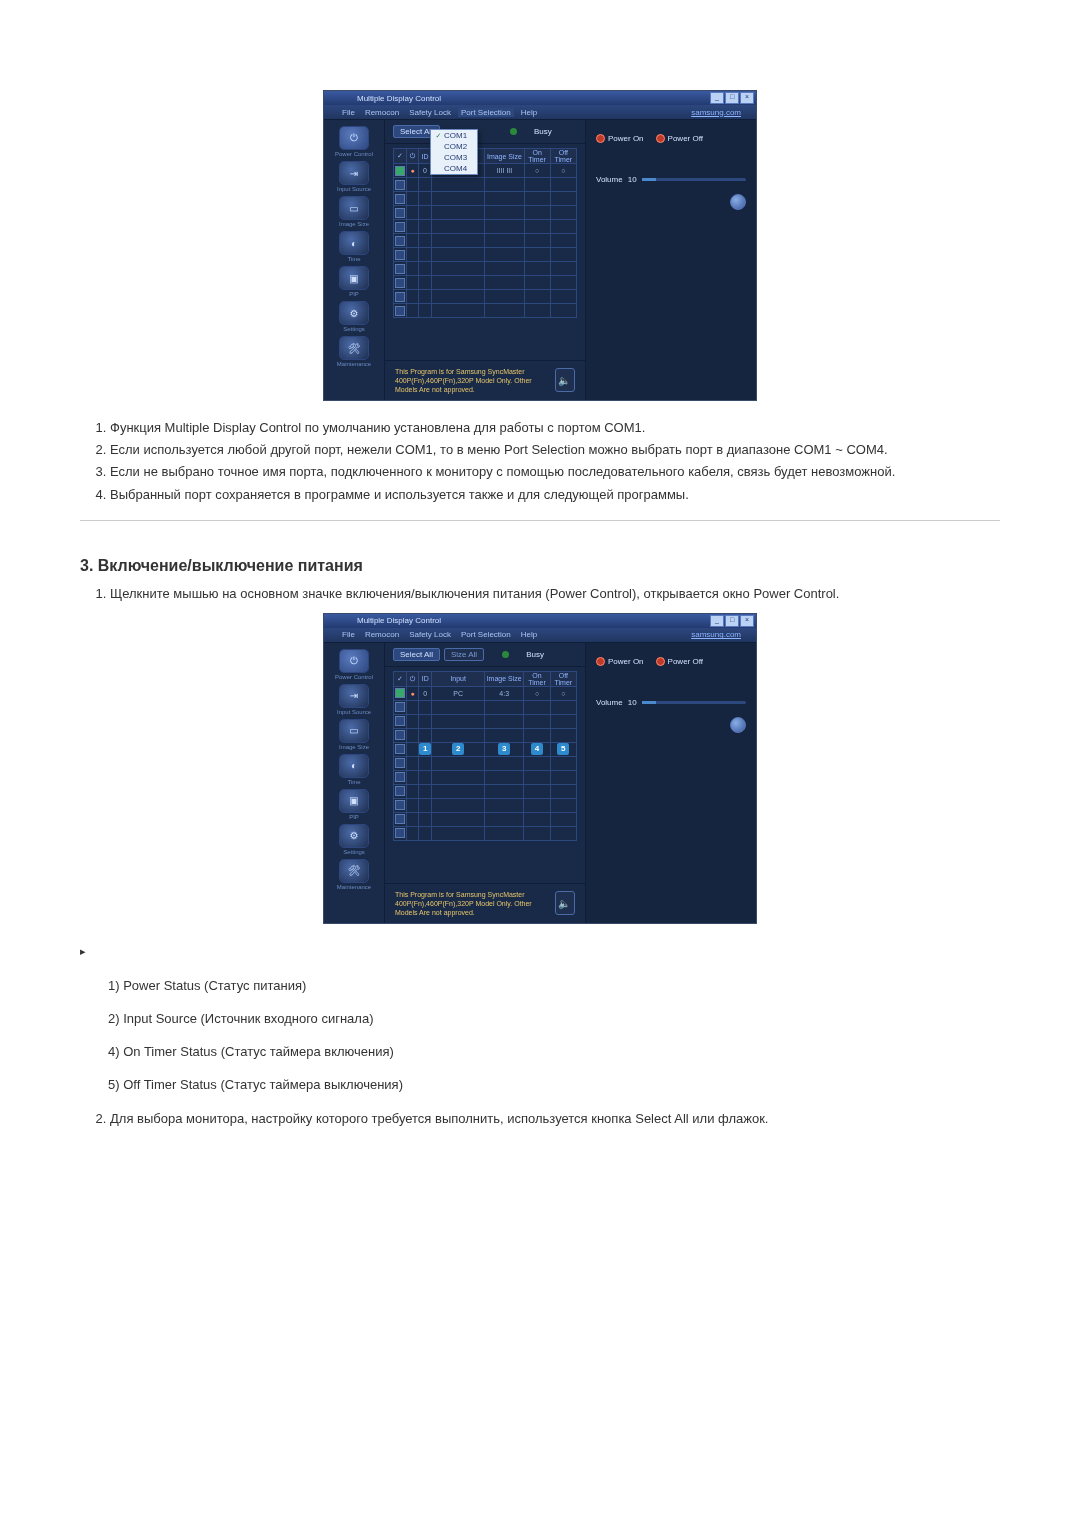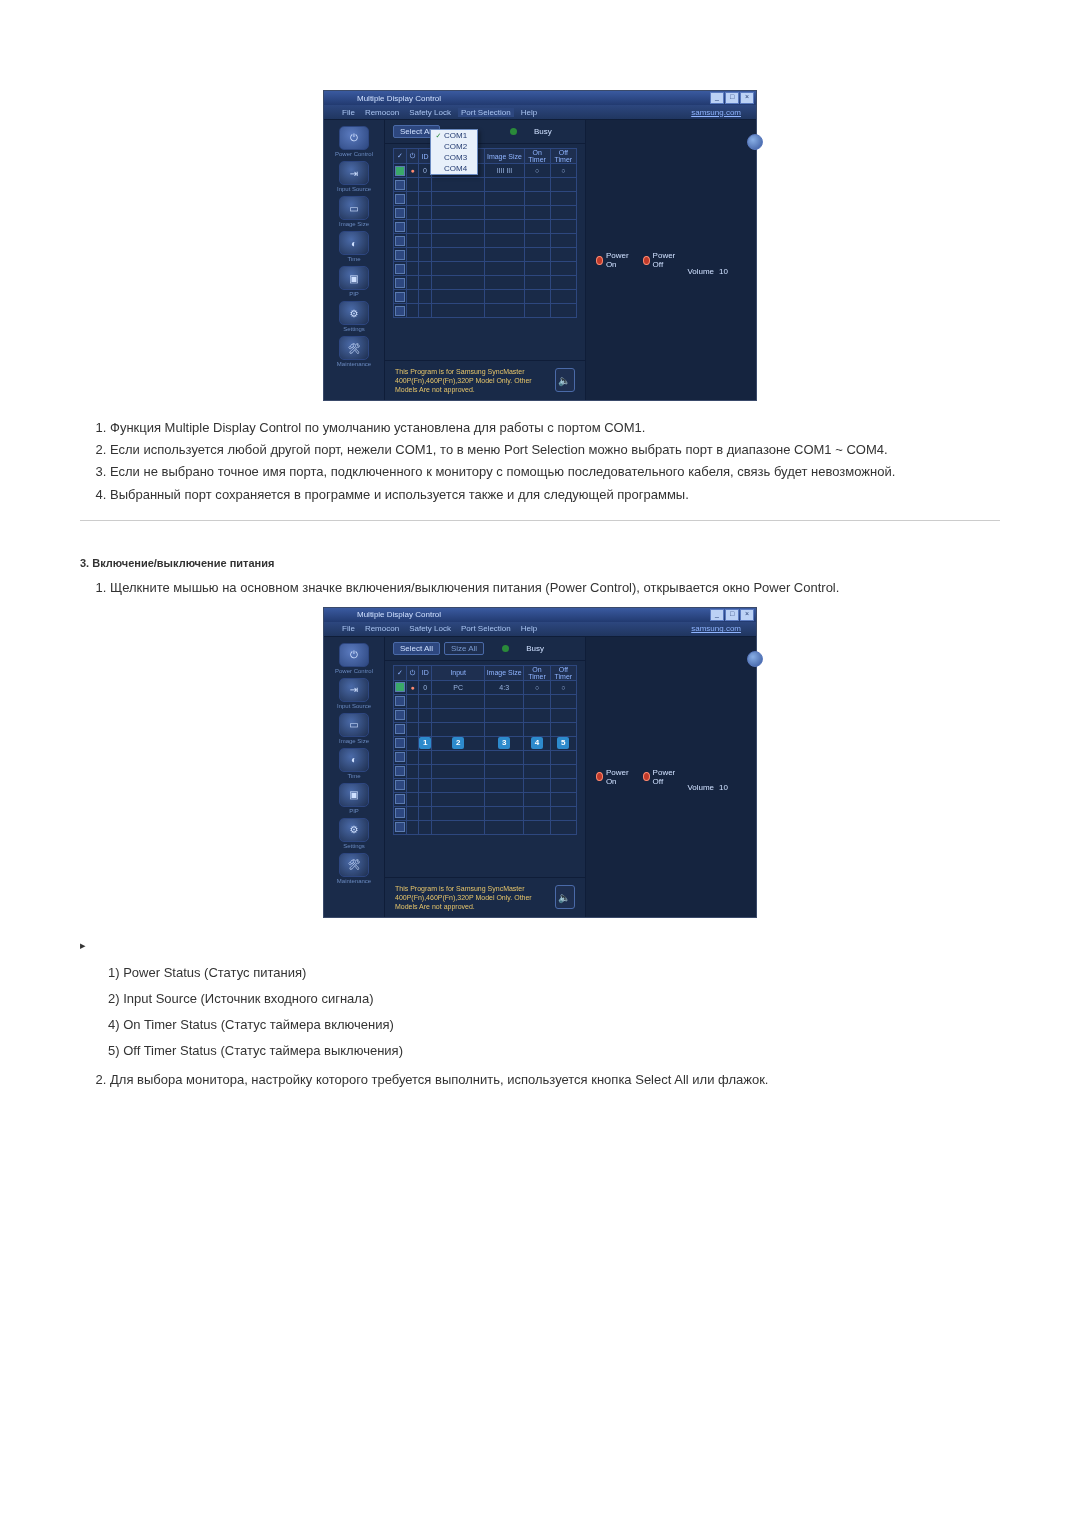--- a/index.html
+++ b/index.html
@@ -28,37 +28,37 @@
 .dropdown .dditem{font-size:8px;padding:1px 4px;color:#223a70;display:flex;align-items:center;gap:2px;}
 .dropdown .ck{width:7px;height:7px;display:inline-flex;align-items:center;justify-content:center;color:#2a8a3a;font-size:7px;}
 .gridwrap{flex:1;padding:4px 8px 0 8px;}
 table.grid{border-collapse:collapse;width:100%;}
 table.grid th,table.grid td{border:1px solid #2d477f;font-size:7px;color:#9ab4e0;text-align:center;padding:0;height:13px;}
 table.grid th{background:#1e2f50;color:#8fb4ff;height:12px;font-weight:normal;}
 table.grid td.ck{width:12px;}
 table.grid td .cb{width:8px;height:8px;border:1px solid #5a7ab0;background:#2d477f;margin:0 auto;}
 table.grid td .cb.on{background:#3aa86a;}
 .numbadge{display:inline-block;width:12px;height:12px;border-radius:2px;background:#2d8acc;color:#fff;font-size:8px;font-weight:bold;line-height:12px;}
-.sidepanel{width:150px;background:#15243f;border-left:1px solid #0f1d38;padding:14px 10px;display:flex;gap:10px;}
+.sidepanel{width:150px;background:#15243f;border-left:1px solid #0f1d38;padding:14px 10px;display:flex;flex-direction:column;gap:10px;}
 .pwrow{display:flex;gap:12px;}
 .pw{display:flex;align-items:center;gap:3px;color:#cfe0ff;font-size:8px;}
 .pw .rdot{width:7px;height:7px;border-radius:50%;background:#c03a2a;border:1px solid #ff8a70;}
 .volrow{display:flex;align-items:center;gap:5px;color:#cfe0ff;font-size:8px;margin-top:22px;}
 .slider{flex:1;height:3px;background:#2d477f;position:relative;border-radius:2px;}
 .slider .fill{position:absolute;left:0;top:0;height:100%;width:14%;background:#4a8acc;}
 .volknob{width:14px;height:14px;border-radius:50%;background:radial-gradient(circle at 35% 35%,#88aee5,#3a5a9f);border:1px solid #5a7abf;margin-left:4px;}
 .footer{padding:6px 10px;border-top:1px solid #0f1d38;display:flex;align-items:center;gap:8px;}
 .footer .ftxt{font-size:7px;color:#e6c56a;flex:1;line-height:1.3;}
 .footer .spk{width:18px;height:22px;border:1px solid #4a6aa8;border-radius:3px;background:#1e2f50;display:flex;align-items:center;justify-content:center;color:#8fb4ff;font-size:10px;}
 .textblock ol{padding-left:30px;margin:6px 0 10px 0;}
 .textblock li{margin:4px 0;line-height:1.4;font-size:13px;color:#333;}
 .lg{margin-top:10px;}
-.lg li{list-style:none;margin:11px 0;font-size:13px;color:#333;}
+.lg li{list-style:none;margin:18px 0;font-size:13px;color:#333;}
 .hr{border:none;border-top:1px solid #ccc;margin:16px auto;width:100%;}
-.sect{font-weight:bold;font-size:11px;margin:36px 0 10px 0;}
+.sect{font-weight:bold;font-size:16px;margin:36px 0 10px 0;}
 .arrowli{display:flex;gap:6px;margin:6px 0;font-size:13px;line-height:1.45;}
 .arrowli .ar{font-size:11px;color:#333;margin-top:2px;}
 </style>
 </head>
 <body>
 
 <div class="page">
 
   <div class="appwin">
     <div class="titlebar">

